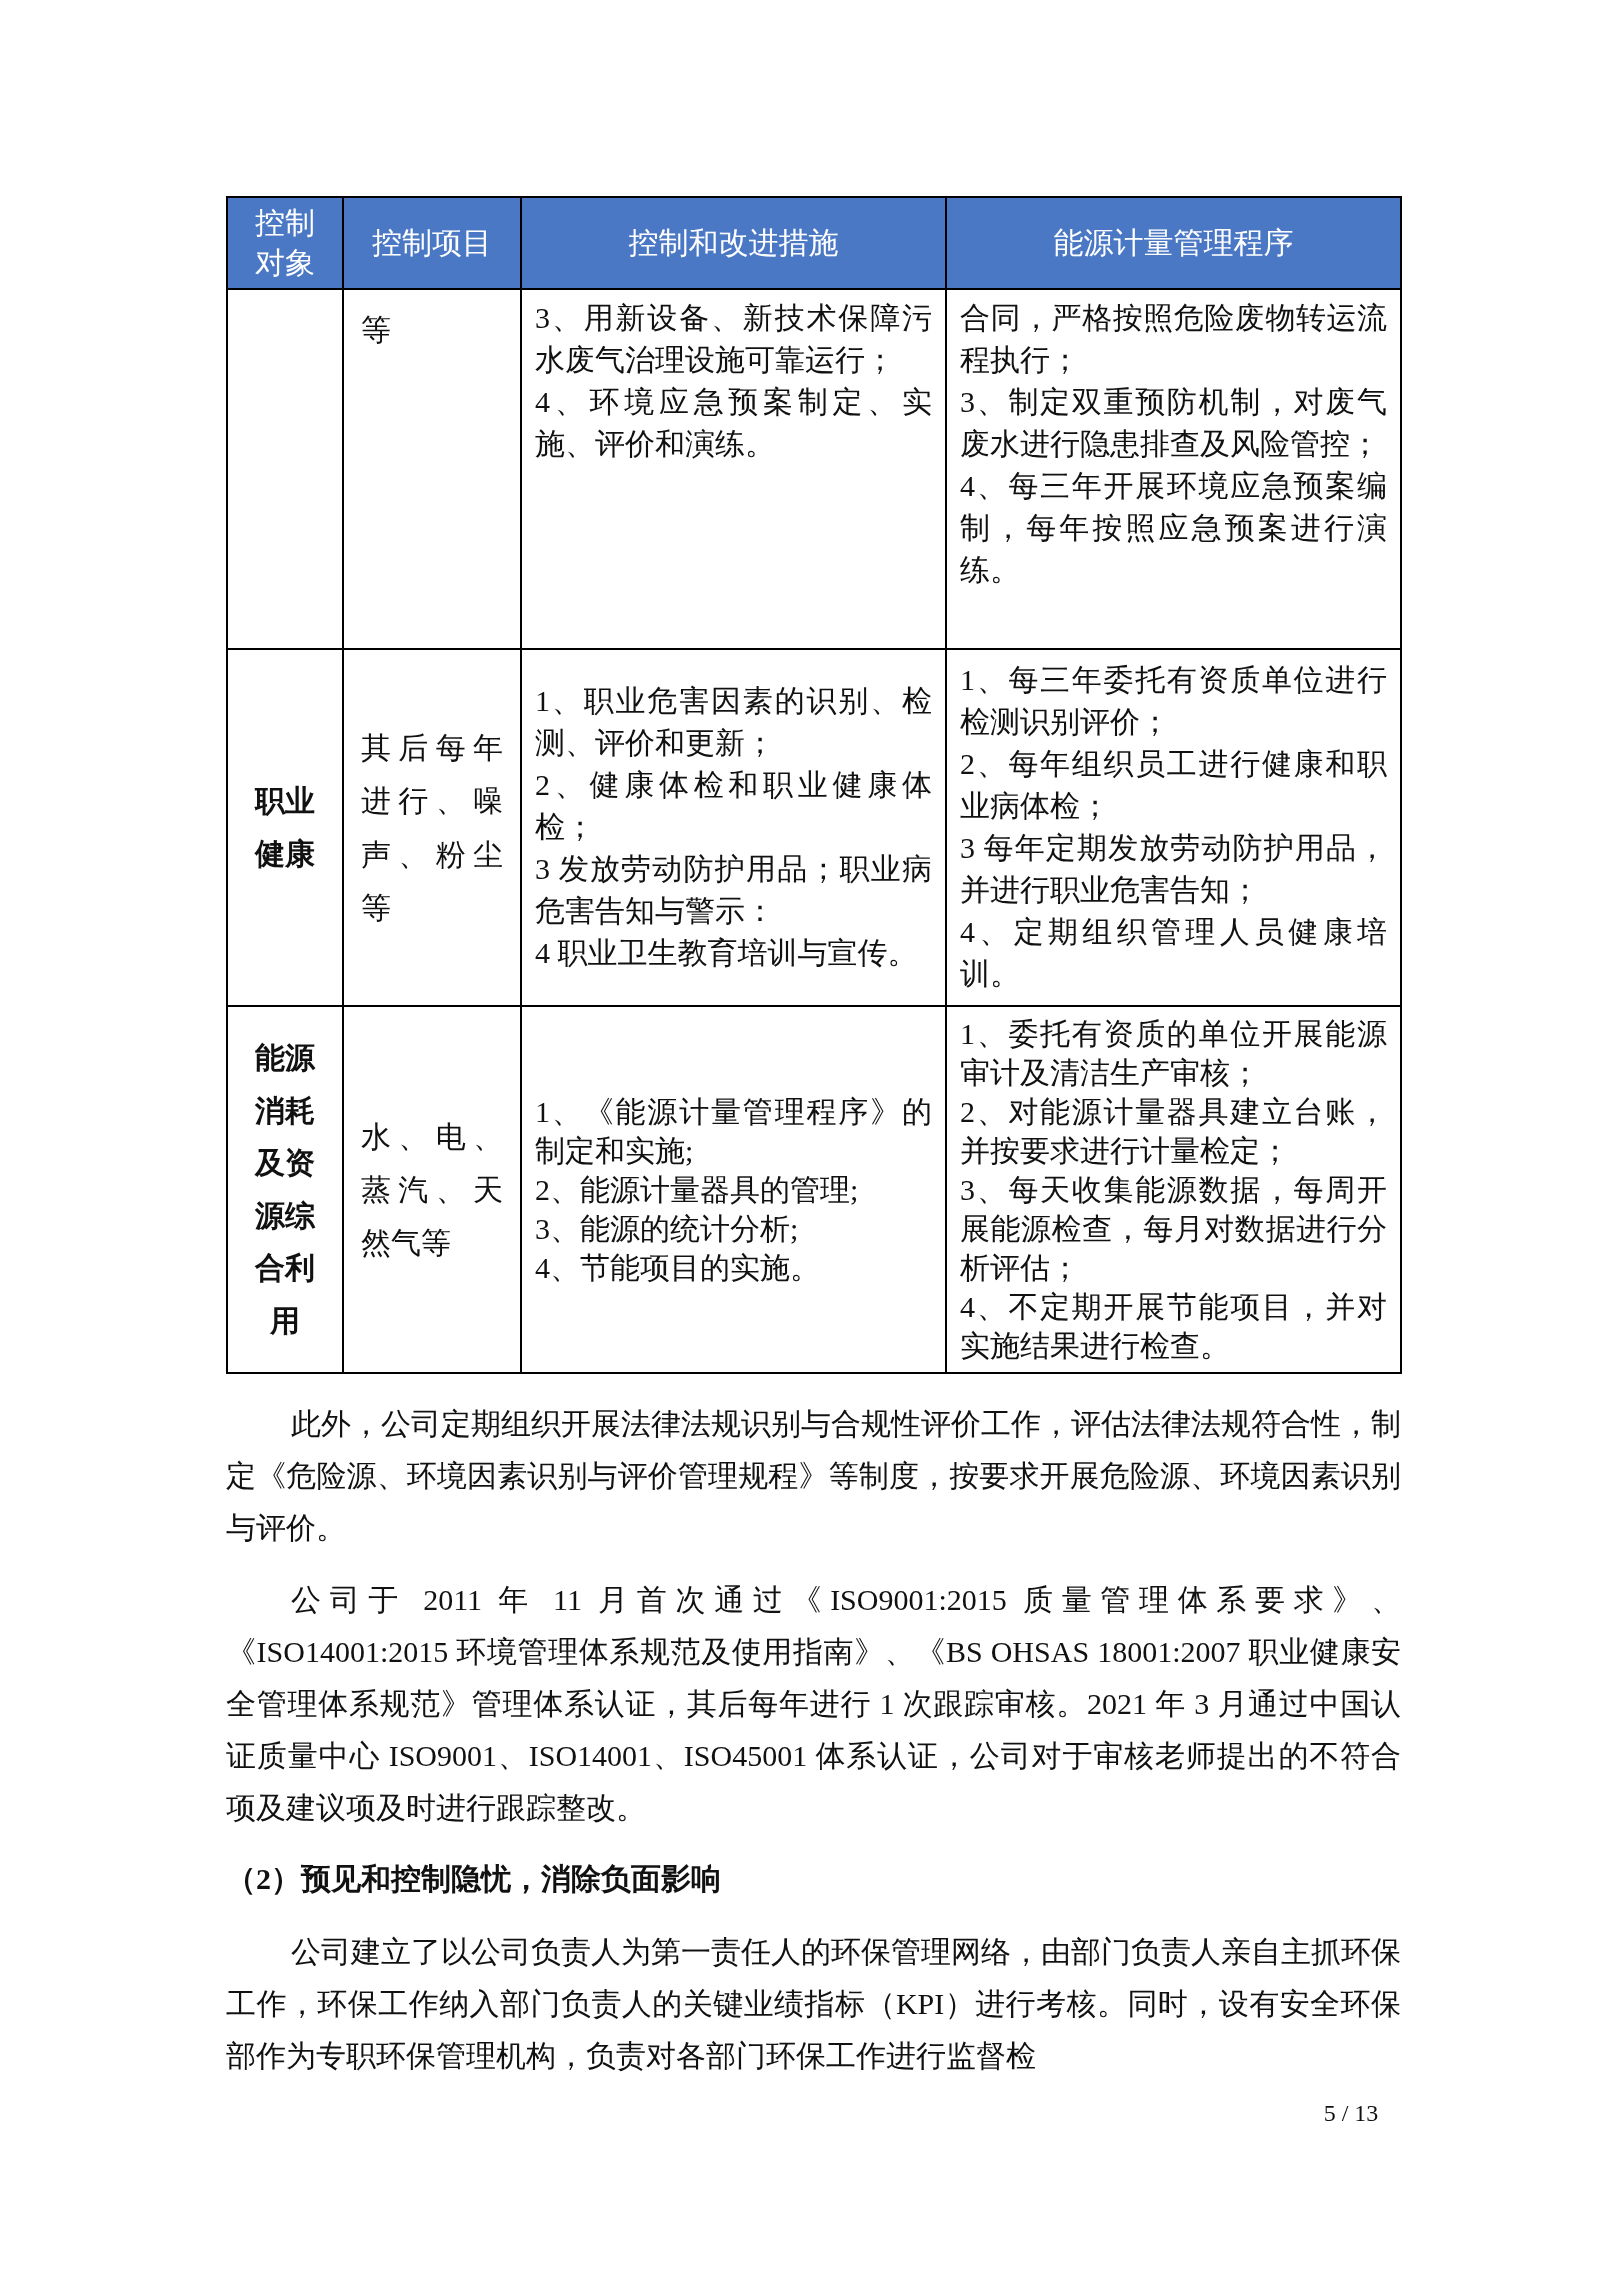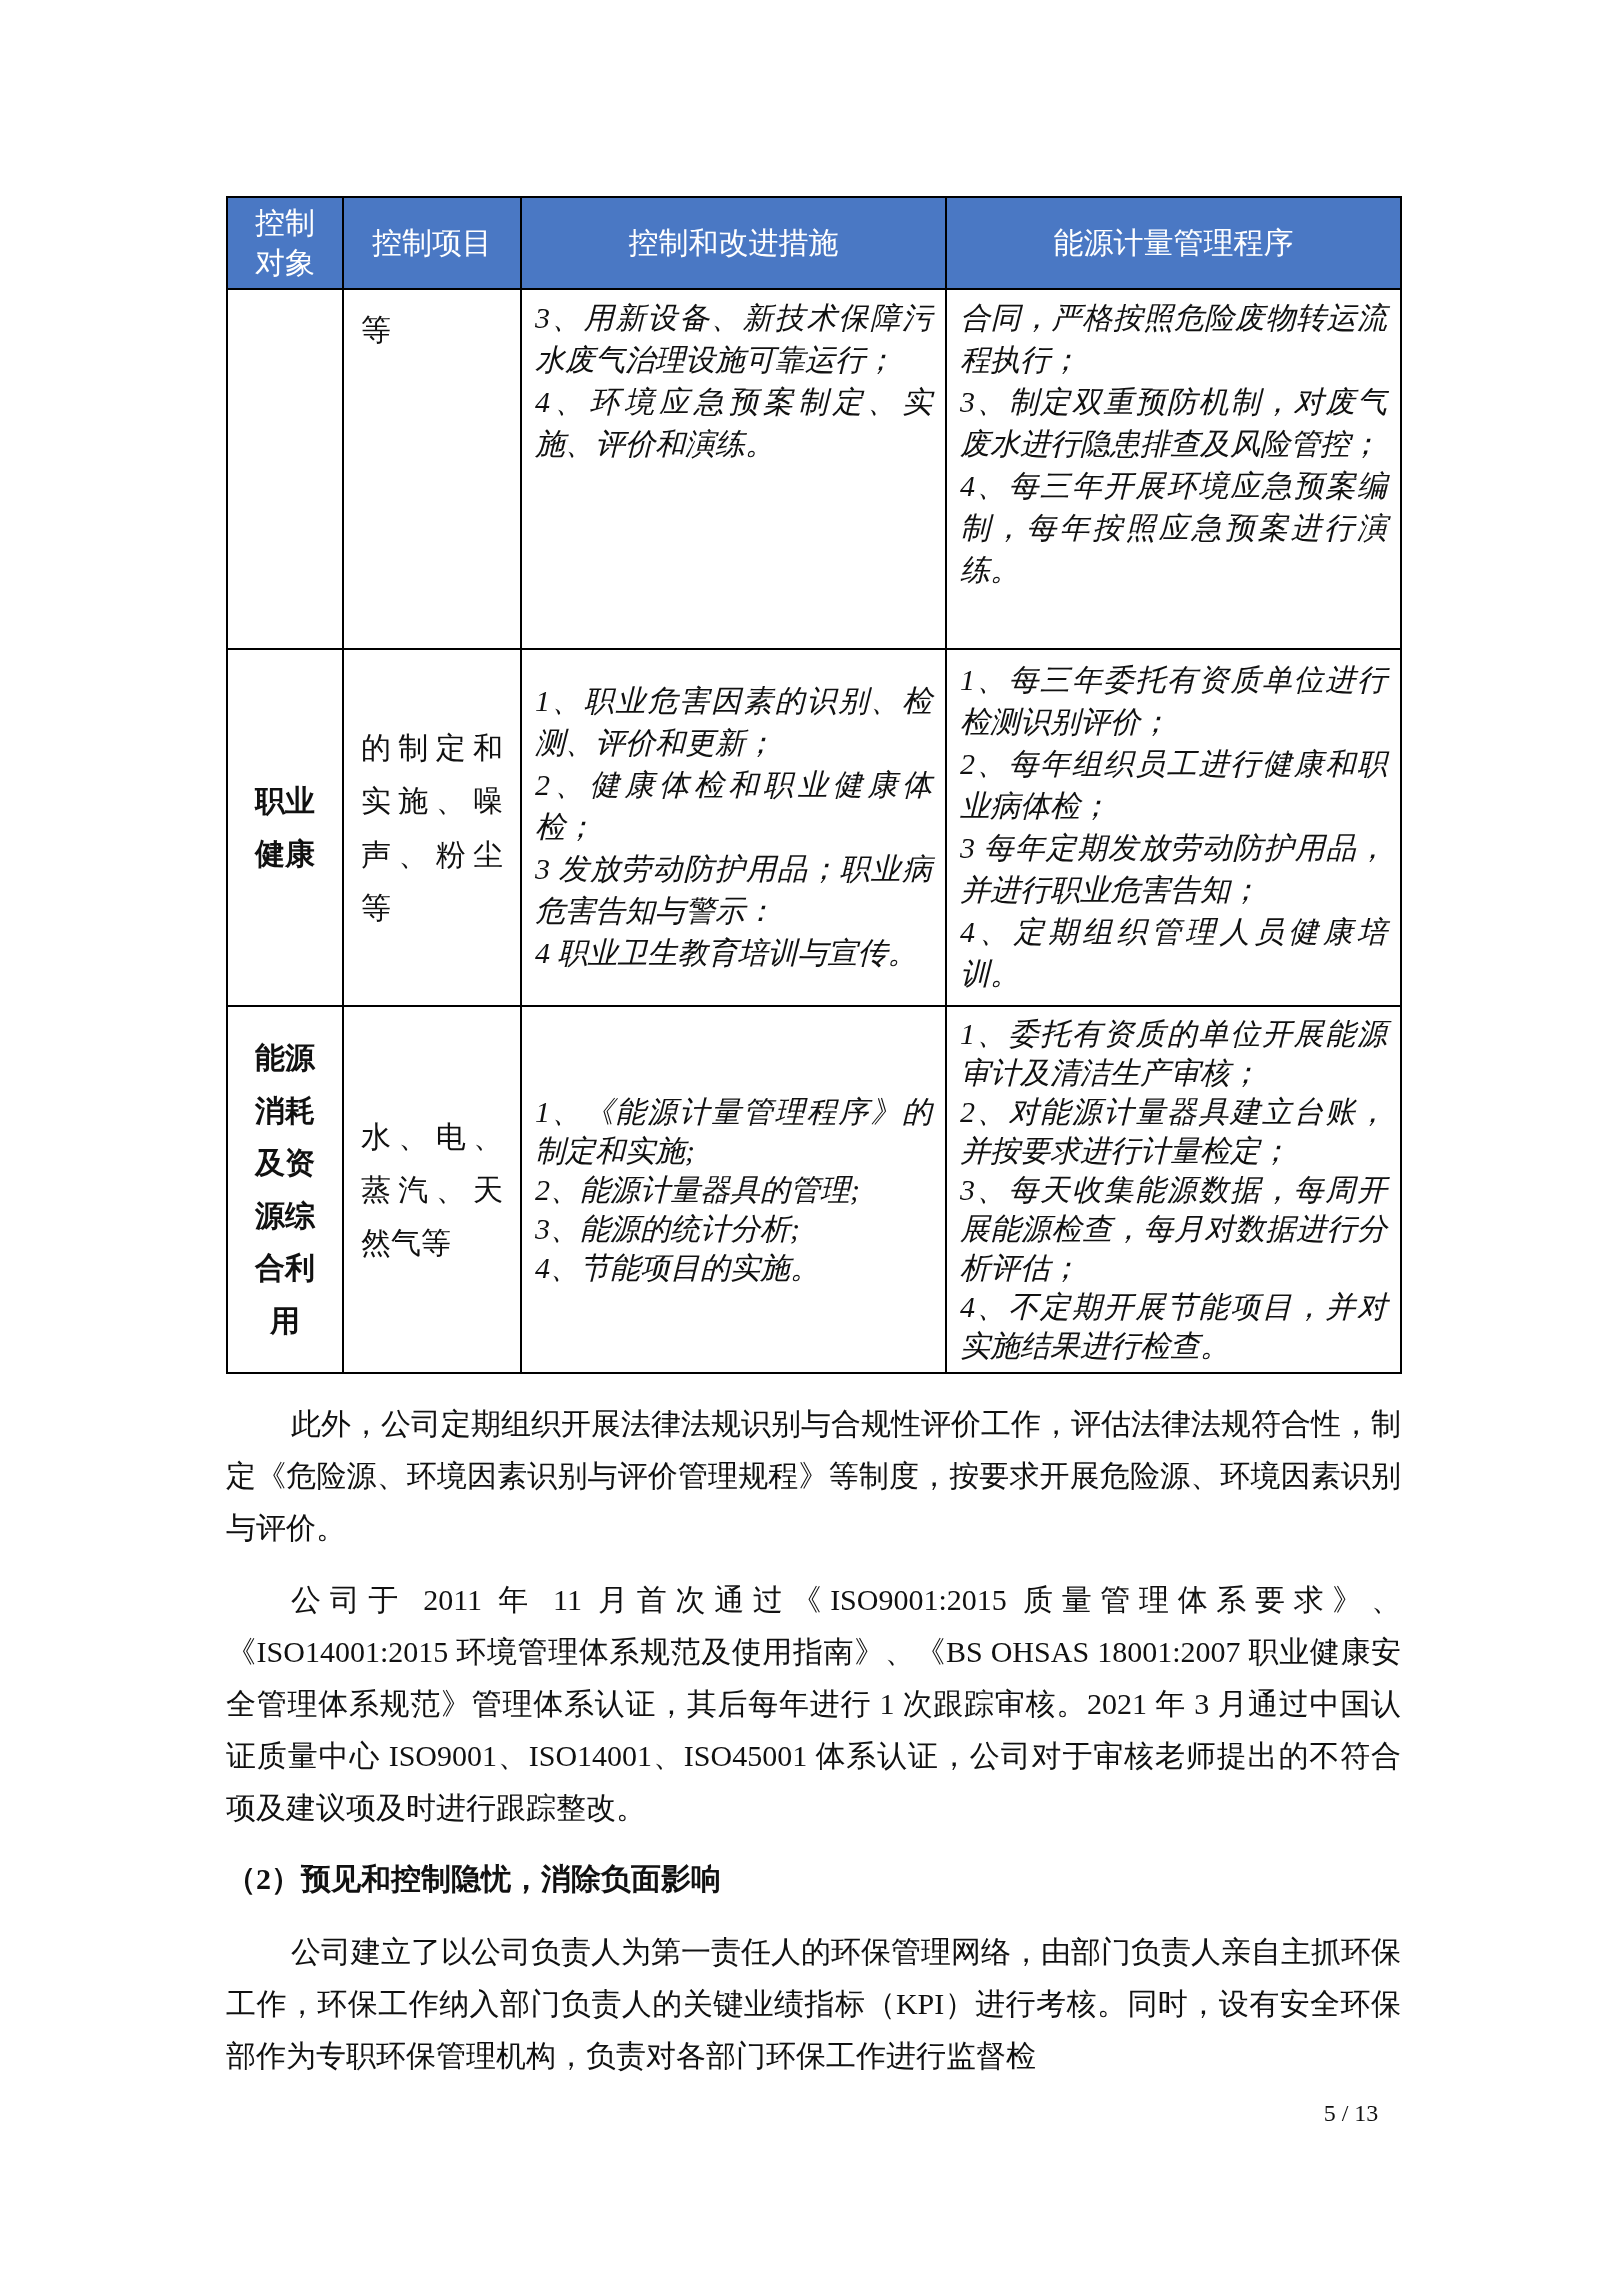--- a/index.html
+++ b/index.html
@@ -57,21 +57,20 @@
     vertical-align:middle;
     line-height:1.78;
     padding:6.5px 17px;
   }
   td.c-text {
     text-align:justify;
     vertical-align:middle;
     white-space:pre-line;
     line-height:1.40;
     padding:6.5px 13px 7.9px 13px;
-    font-style:italic;
   }
   tr.row-c td.c-text { line-height:1.30; }
   tr.row-first td { vertical-align:top; }
   tr.row-first td.c-item { padding-top:13px; }
 
   
   .body-para {
     margin:0 0 19.6px 0;
     font-size:30px;
     line-height:52px;
@@ -123,21 +122,21 @@
           <td class="c-item">等</td>
           <td class="c-text">3、用新设备、新技术保障污水废气治理设施可靠运行；
 4、环境应急预案制定、实施、评价和演练。</td>
           <td class="c-text">合同，严格按照危险废物转运流程执行；
 3、制定双重预防机制，对废气废水进行隐患排查及风险管控；
 4、每三年开展环境应急预案编制，每年按照应急预案进行演练。</td>
         </tr>
         <tr class="row-b">
           <td class="c-obj">职业
 健康</td>
-          <td class="c-item">的制定和实施、噪声、粉尘等</td>
+          <td class="c-item">其后每年进行、噪声、粉尘等</td>
           <td class="c-text">1、职业危害因素的识别、检测、评价和更新；
 2、健康体检和职业健康体检；
 3 发放劳动防护用品；职业病危害告知与警示：
 4 职业卫生教育培训与宣传。</td>
           <td class="c-text">1、每三年委托有资质单位进行检测识别评价；
 2、每年组织员工进行健康和职业病体检；
 3 每年定期发放劳动防护用品，并进行职业危害告知；
 4、定期组织管理人员健康培训。</td>
         </tr>
         <tr class="row-c">

